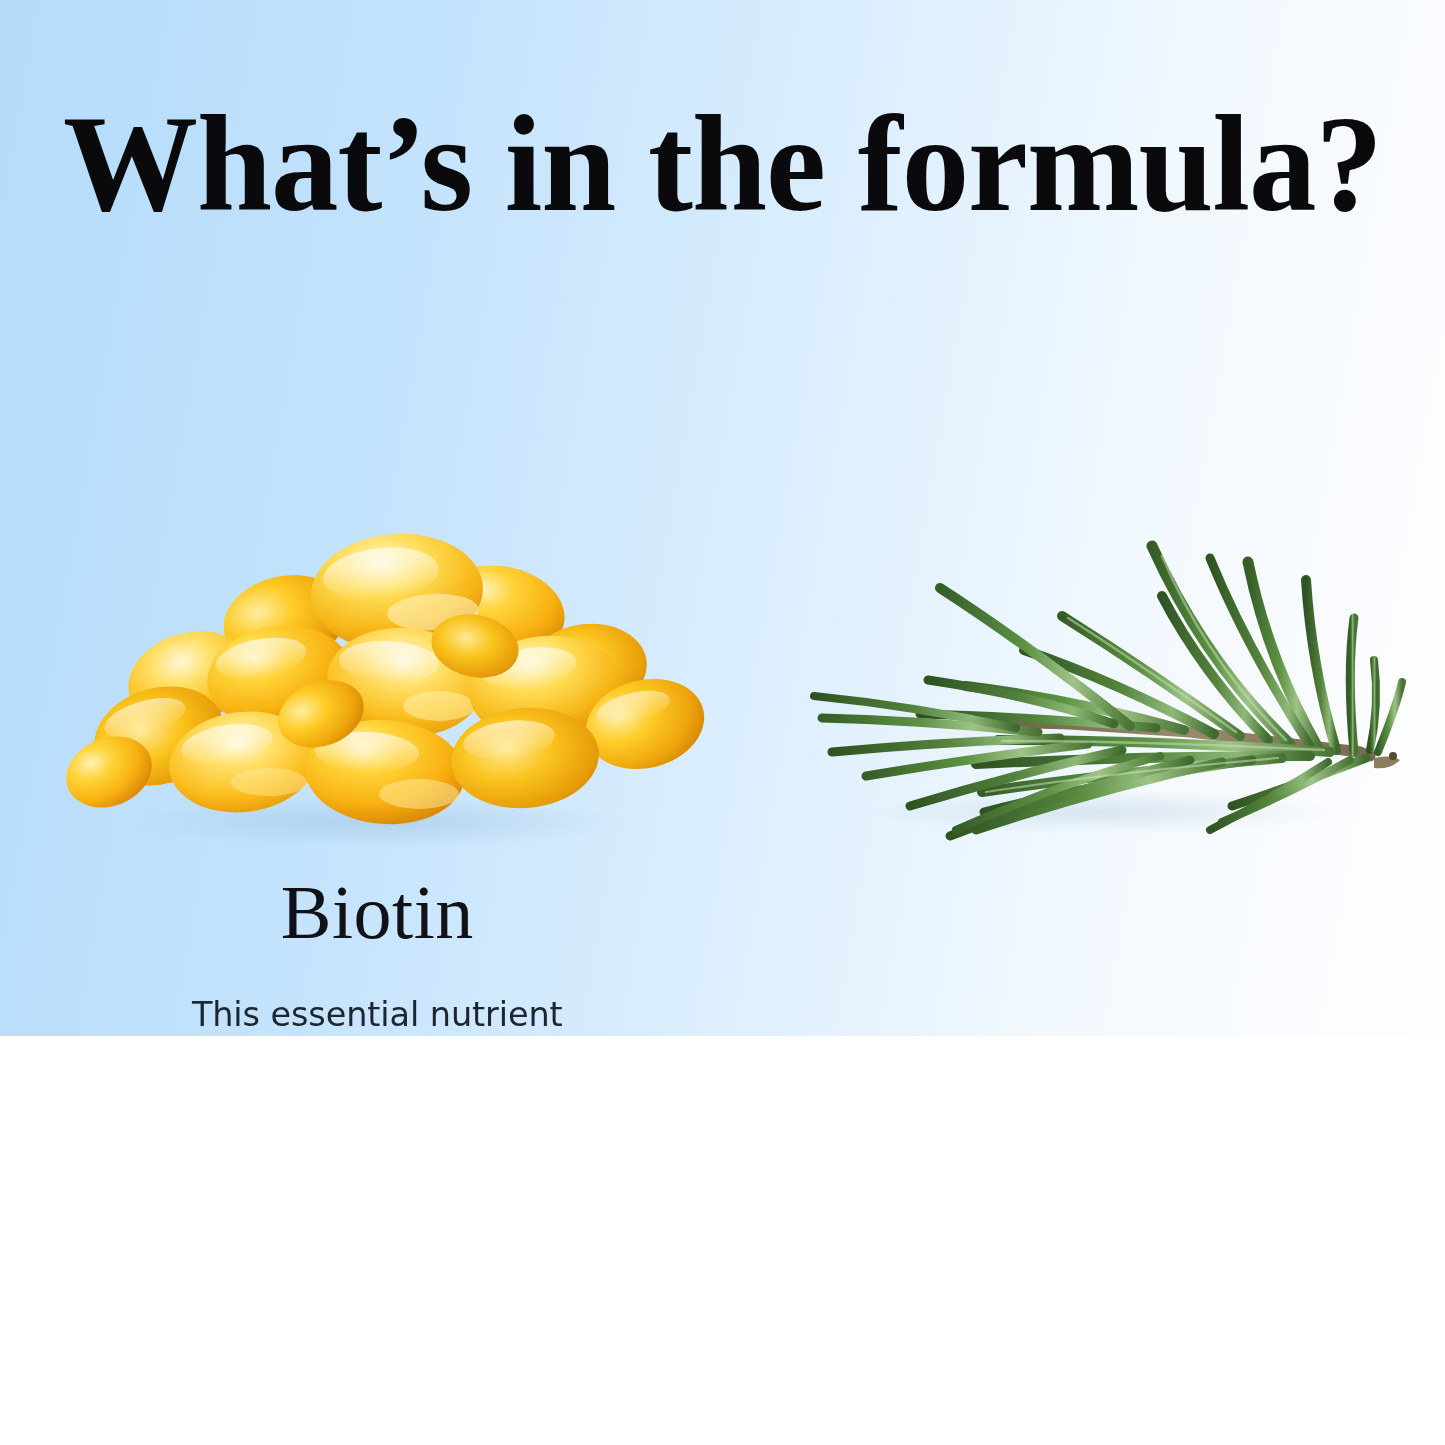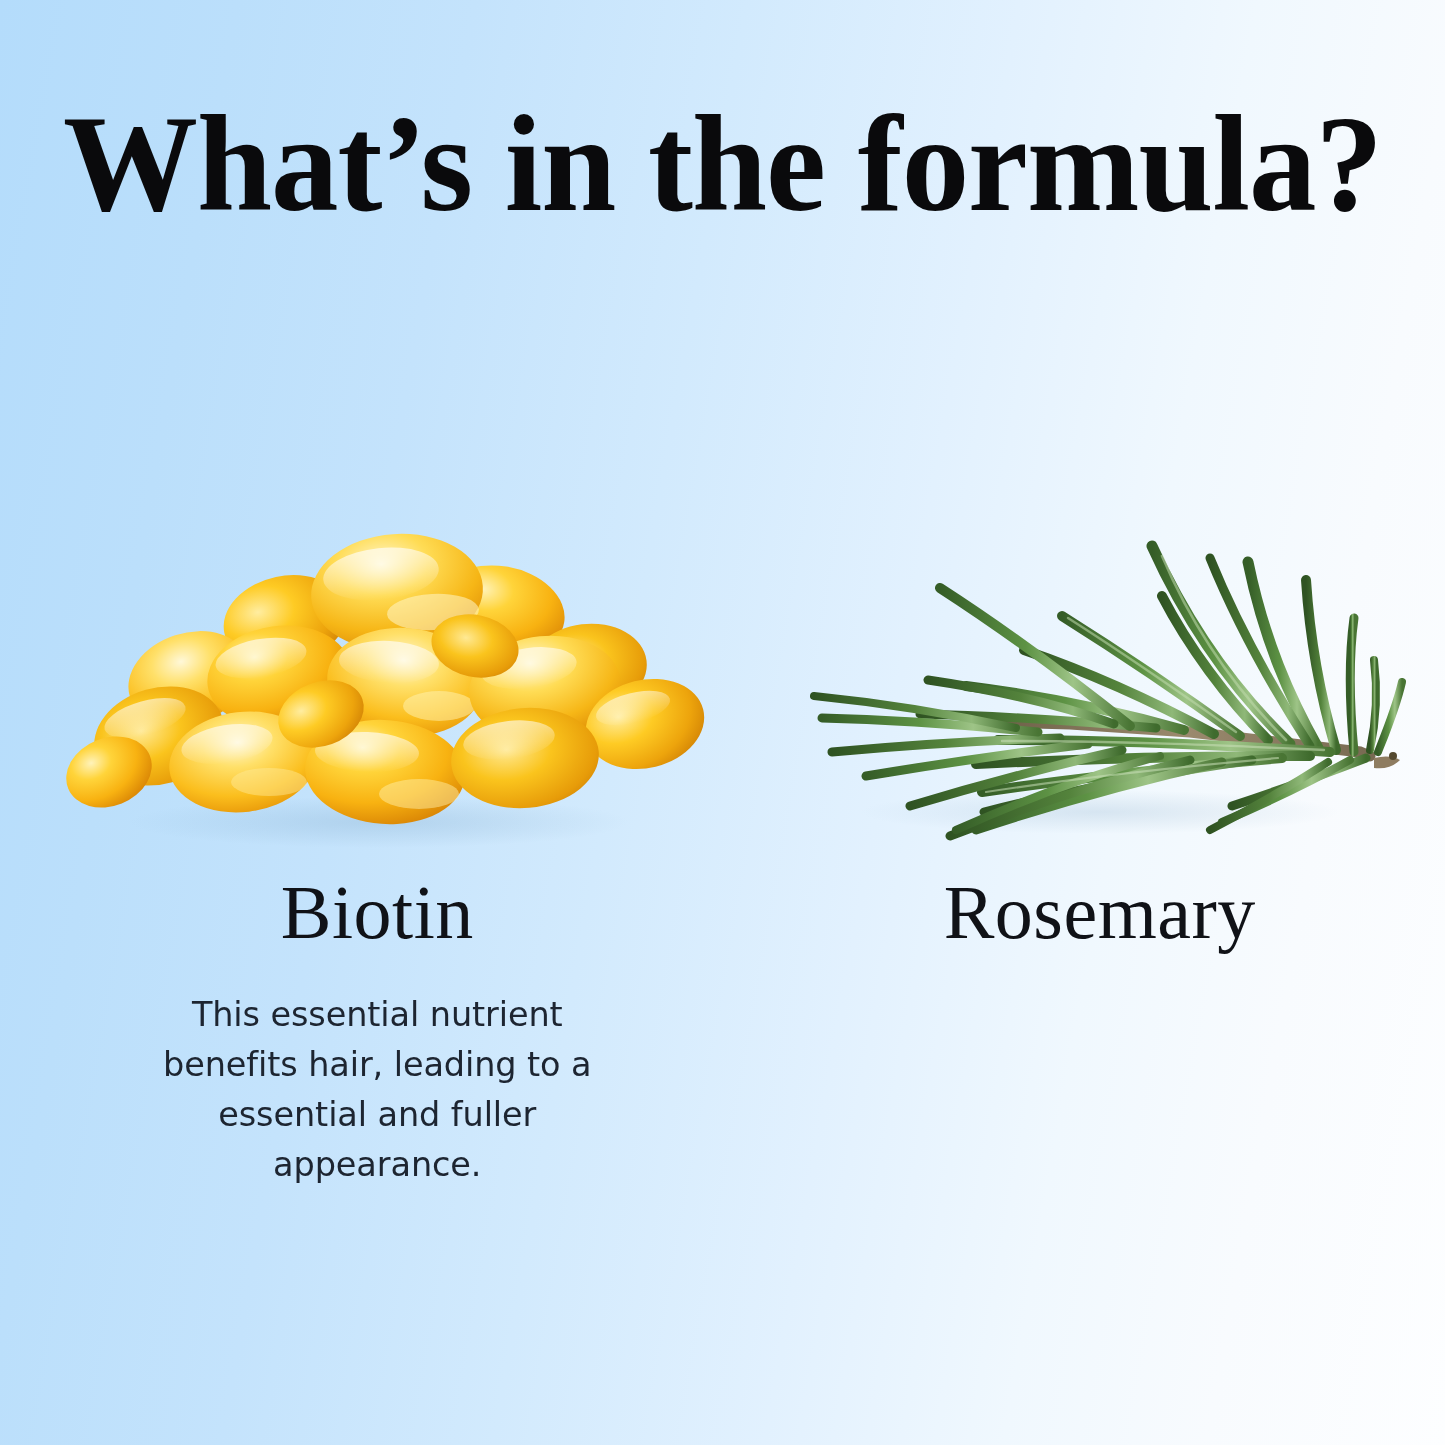--- a/index.html
+++ b/index.html
@@ -4,21 +4,21 @@
 <style>
   html, body {
     margin: 0;
     padding: 0;
     background: #ffffff;
   }
 
   #poster {
     position: relative;
     width: 1445px;
-    height: 1445px;
+    height: 1036px;
     overflow: hidden;
     background: linear-gradient(100deg,
         #b4dcfb 0%,
         #bbdffb 14%,
         #c4e3fc 28%,
         #d2eafd 44%,
         #e2f1fe 60%,
         #f0f8fe 74%,
         #f8fbfe 86%,
         #fdfeff 100%);
@@ -269,18 +269,17 @@
 
           <g stroke-linecap="round" fill="none" opacity="0.55">
             <path d="M516 240 C472 196 426 136 392 56" stroke="#c2dcae" stroke-width="2.6"></path>
             <path d="M466 232 C418 198 364 160 298 118" stroke="#c2dcae" stroke-width="2.4"></path>
             <path d="M554 250 C466 246 358 241 232 241" stroke="#cbe0b9" stroke-width="2.4"></path>
             <path d="M508 258 C418 266 320 276 216 292" stroke="#cbe0b9" stroke-width="2.2"></path>
           </g>
         </svg>
       </div>
 
-      <div class="ingredient-name">Rosemary</div>
 
     </div>
 
   </div>
 </div>
 
 </body></html>

